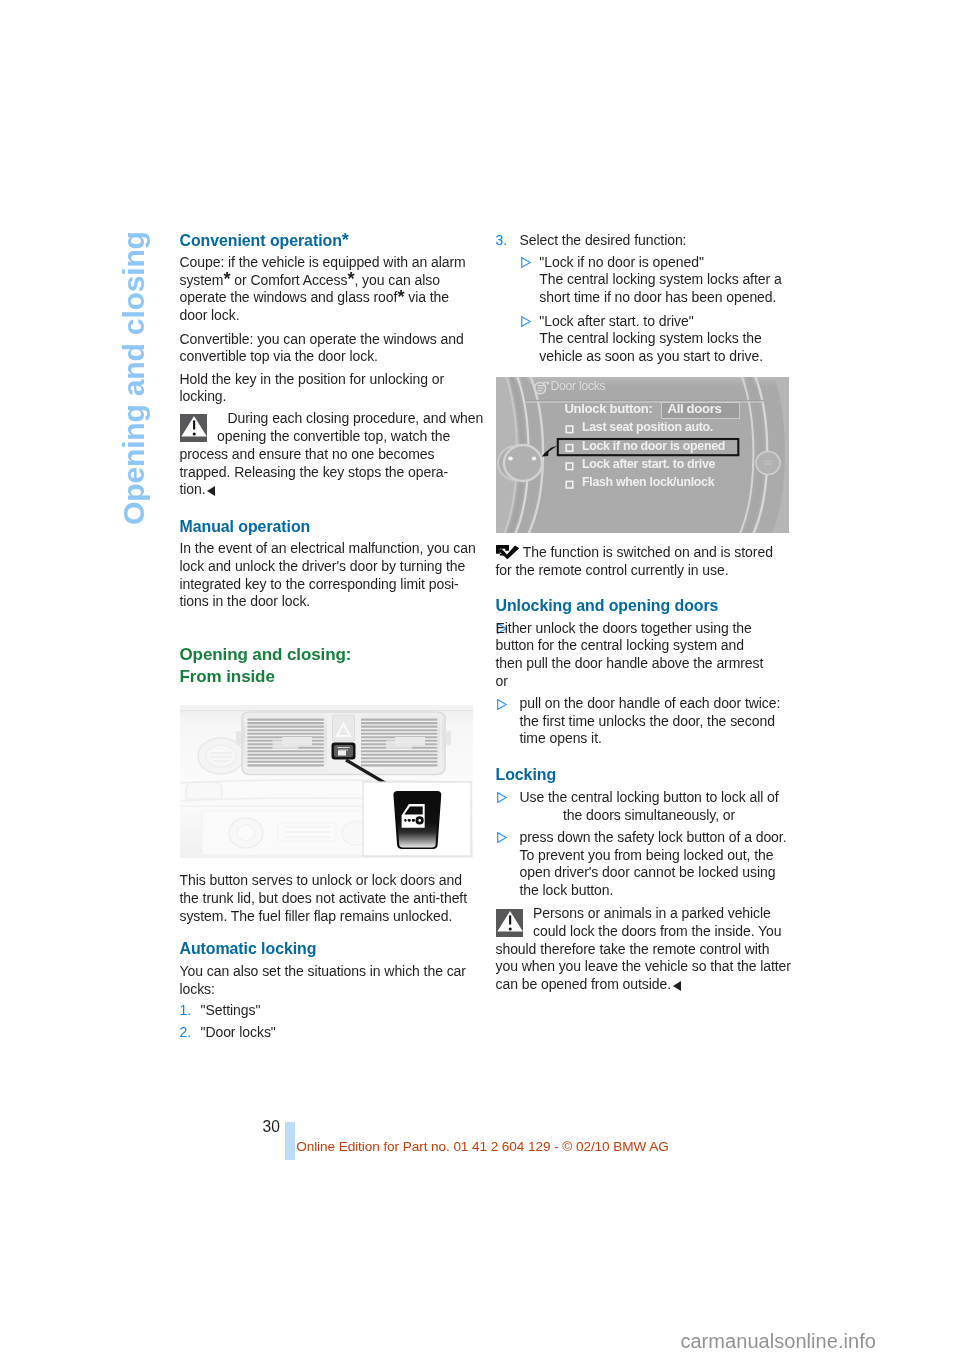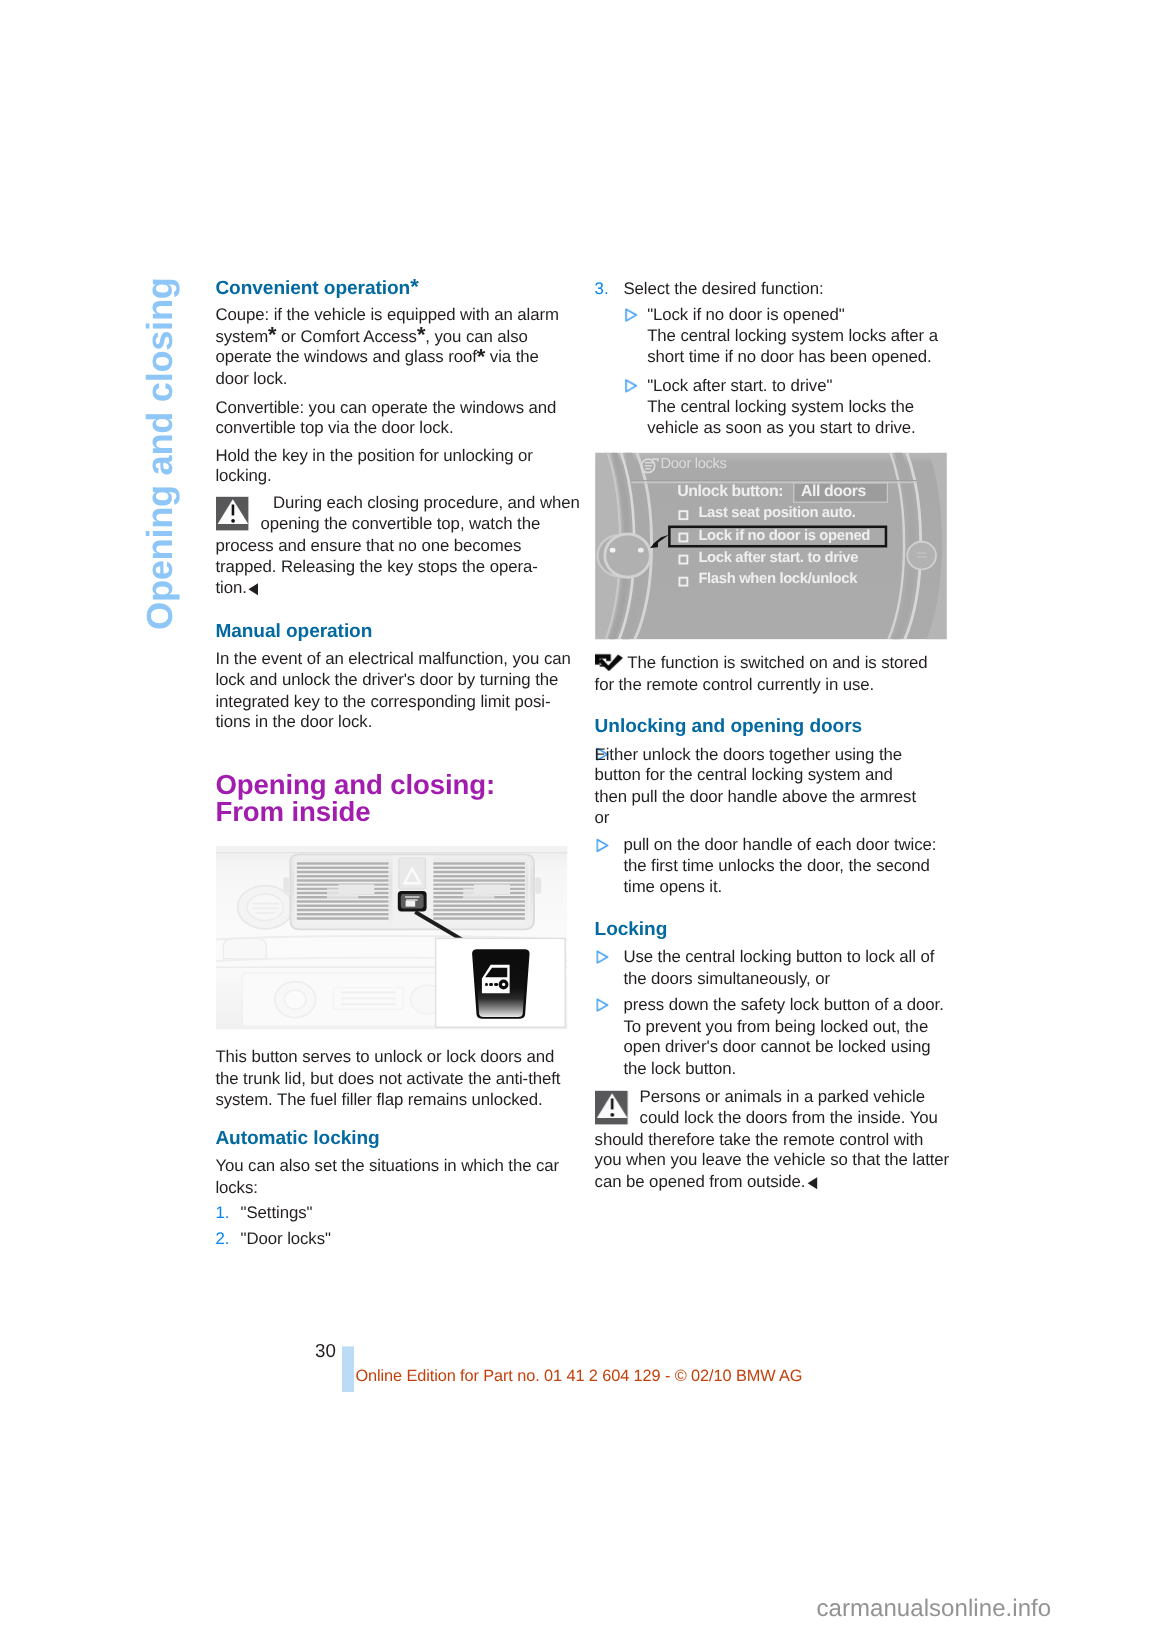--- a/index.html
+++ b/index.html
@@ -14,21 +14,21 @@
     font-size:30.2px;font-weight:bold;color:#8ec6f7;letter-spacing:-0.25px;
     white-space:nowrap;line-height:30px;
   }
 
   
   .col{position:absolute;top:0;}
   .col-left{left:179.5px;width:300px;}
   .col-right{left:495.5px;width:300px;}
 
   .h2{transform:translateZ(0);font-size:15.9px;font-weight:bold;color:#0369a1;line-height:15.9px;letter-spacing:-0.05px;white-space:nowrap;}
-  .h1{transform:translateZ(0);font-size:23px;font-weight:bold;color:#a21caf;line-height:21.6px;letter-spacing:-0.1px;white-space:nowrap;}
+  .h1{transform:translateZ(0);font-size:17px;font-weight:bold;color:#15803d;line-height:21.6px;letter-spacing:-0.1px;white-space:nowrap;}
   p.t{font-size:14px;transform:translateZ(0);color:#231f20;line-height:17.7px;margin:0;letter-spacing:-0.07px;white-space:nowrap;}
   .blk{position:absolute;transform:translateZ(0);}
   .ast{font-weight:bold;font-size:18.2px;line-height:0;position:relative;top:0.3px;}
 
   
   .warnico{position:absolute;left:0.9px;top:4.1px;width:27.1px;height:27.2px;background:#58585a;}
   .warnico svg{position:absolute;left:0;top:0;display:block;}
   .warnbody{padding-left:0;}
 
   
@@ -371,21 +371,21 @@
     </div>
 
     <div class="blk h2" style="left:0;top:766.5px;text-align:right;">Locking</div>
 
     <div class="blk" style="left:0;top:788.9px;">
       <span class="bul" style="left:1.4px;top:3.5px;">
           <svg width="10" height="11" viewBox="0 0 100 110" aria-hidden="true">
             <path d="M7 6 L93 55 L7 104 Z" fill="none" stroke="#3d9df4" stroke-width="13" stroke-linejoin="miter"></path>
           </svg>
         </span>
-      <p class="t" style="margin-left:24px;"><span>Use the central locking button to lock all of</span><br><span>the doors simultaneously, or</span></p>
+      <p class="t" style="margin-left:24px;text-align:center;"><span>Use the central locking button to lock all of</span><br><span>the doors simultaneously, or</span></p>
     </div>
 
     <div class="blk" style="left:0;top:828.8px;">
       <span class="bul" style="left:1.4px;top:3.5px;">
           <svg width="10" height="11" viewBox="0 0 100 110" aria-hidden="true">
             <path d="M7 6 L93 55 L7 104 Z" fill="none" stroke="#3d9df4" stroke-width="13" stroke-linejoin="miter"></path>
           </svg>
         </span>
       <p class="t" style="margin-left:24px;"><span>press down the safety lock button of a door.</span><br><span>To prevent you from being locked out, the</span><br><span>open driver's door cannot be locked using</span><br><span>the lock button.</span></p>
     </div>

